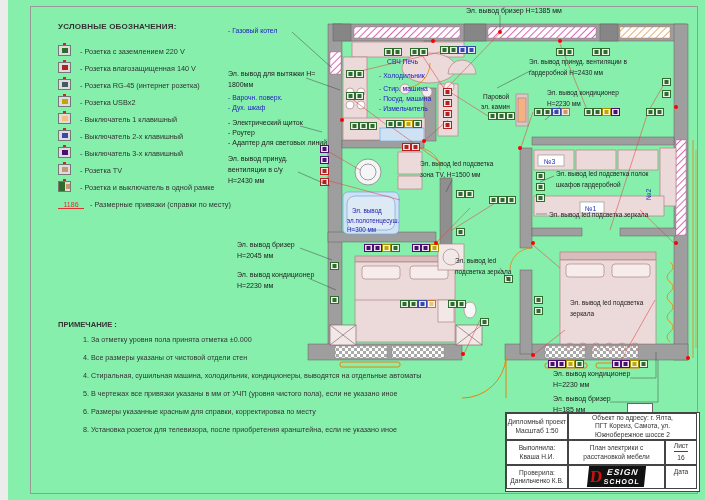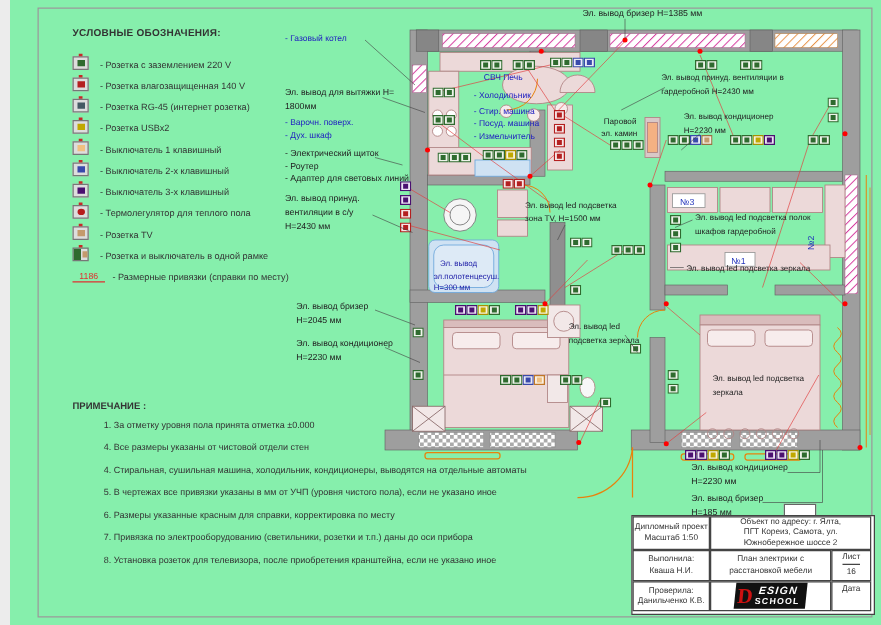--- a/index.html
+++ b/index.html
@@ -442,45 +442,40 @@
       </div>
     <div class="lg-row">
         <span class="lg-ic ic-sw2"></span>
         <span class="lg-label">- Выключатель 2-х клавишный</span>
       </div>
     <div class="lg-row">
         <span class="lg-ic ic-sw3"></span>
         <span class="lg-label">- Выключатель 3-х клавишный</span>
       </div>
     <div class="lg-row">
-        <span class="lg-ic ic-thermo"></span>
-        <span class="lg-label">- Термолегулятор для теплого пола</span>
-      </div>
-    <div class="lg-row">
         <span class="lg-ic ic-tv"></span>
         <span class="lg-label">- Розетка TV</span>
       </div>
     <div class="lg-row">
         <span class="lg-ic ic-combo"></span>
         <span class="lg-label">- Розетка и выключатель в одной рамке</span>
       </div>
     <div class="lg-row">
         <span class="lg-dim">1186</span>
         <span class="lg-label">- Размерные привязки (справки по месту)</span>
       </div>
   </div>
 
   <div class="notes">
     <div class="notes-title">ПРИМЕЧАНИЕ :</div>
     <div class="note-line">1. За отметку уровня пола принята отметка ±0.000</div>
     <div class="note-line">4. Все размеры указаны от чистовой отдели стен</div>
     <div class="note-line">4. Стиральная, сушильная машина, холодильник, кондиционеры, выводятся на отдельные автоматы</div>
     <div class="note-line">5. В чертежах все привязки указаны в мм от УЧП (уровня чистого пола), если не указано иное</div>
     <div class="note-line">6. Размеры указанные красным для справки, корректировка по месту</div>
-    <div class="note-line">7. Привязка по электрооборудованию (светильники, розетки и т.п.) даны до оси прибора</div>
     <div class="note-line">8. Установка розеток для телевизора, после приобретения кранштейна, если не указано иное</div>
   </div>
 
   <div class="mini-box"></div>
   <div class="tb">
     <div>
       <span>Дипломный проект</span>
         <span>Масштаб 1:50</span>
     </div>
     <div class="span2">

